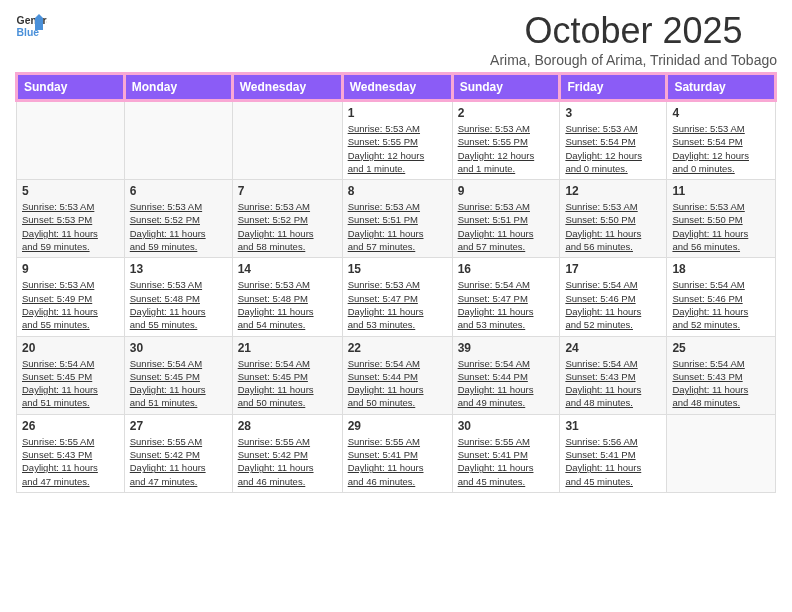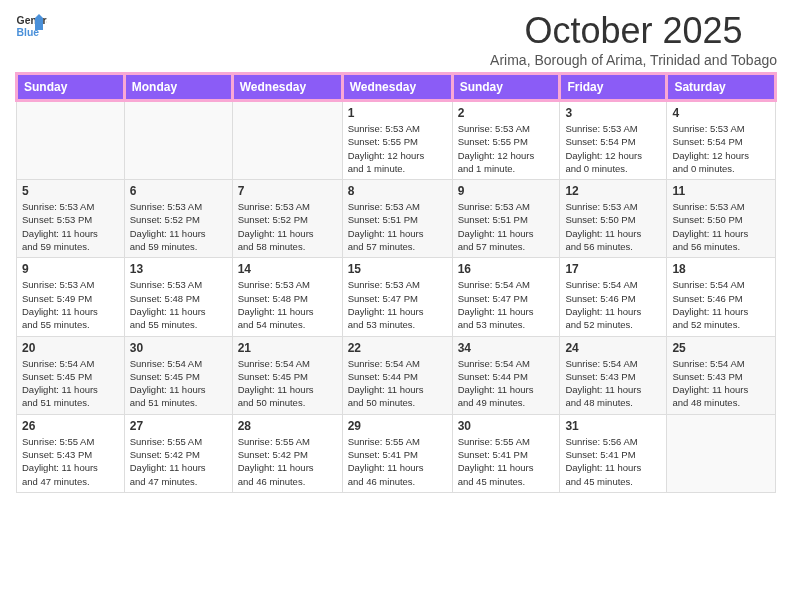--- a/index.html
+++ b/index.html
@@ -65,20 +65,21 @@
       background: #f7f7f7;
     }
     .day-number {
       font-size: 12px;
       font-weight: bold;
       margin-bottom: 2px;
       display: block;
     }
     .day-info {
       line-height: 1.4;
+      text-decoration: underline;
     }
     td.empty {
       background: #f9f9f9;
     }
   </style>
 </head>
 <body>
 
 <div class="header-section">
   <div class="logo">
@@ -199,21 +200,21 @@
         </td>
         <td>
           <span class="day-number">21</span>
           <div class="day-info">Sunrise: 5:54 AM<br>Sunset: 5:45 PM<br>Daylight: 11 hours<br>and 50 minutes.</div>
         </td>
         <td>
           <span class="day-number">22</span>
           <div class="day-info">Sunrise: 5:54 AM<br>Sunset: 5:44 PM<br>Daylight: 11 hours<br>and 50 minutes.</div>
         </td>
         <td>
-          <span class="day-number">34</span>
+          <span class="day-number">39</span>
           <div class="day-info">Sunrise: 5:54 AM<br>Sunset: 5:44 PM<br>Daylight: 11 hours<br>and 49 minutes.</div>
         </td>
         <td>
           <span class="day-number">24</span>
           <div class="day-info">Sunrise: 5:54 AM<br>Sunset: 5:43 PM<br>Daylight: 11 hours<br>and 48 minutes.</div>
         </td>
         <td>
           <span class="day-number">25</span>
           <div class="day-info">Sunrise: 5:54 AM<br>Sunset: 5:43 PM<br>Daylight: 11 hours<br>and 48 minutes.</div>
         </td>

